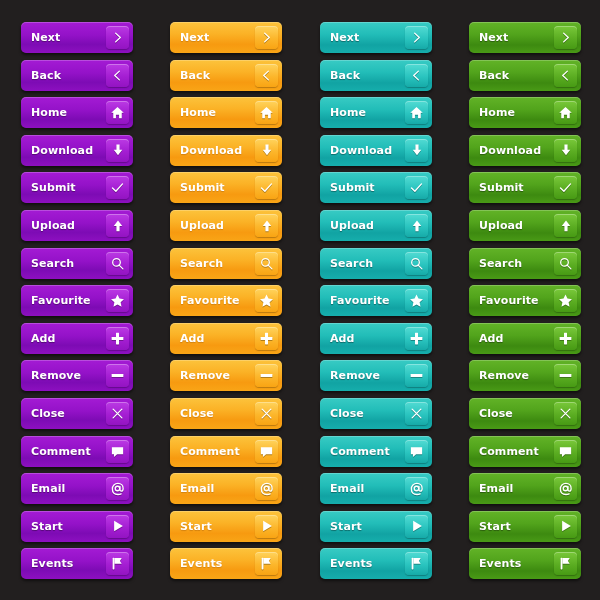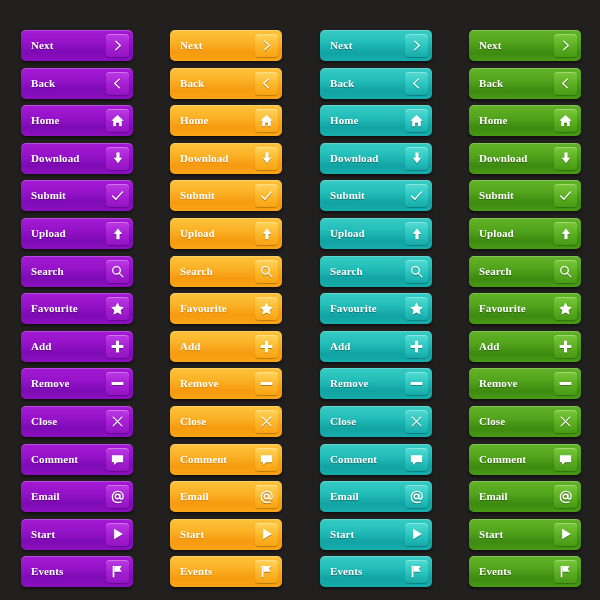--- a/index.html
+++ b/index.html
@@ -15,24 +15,23 @@
   }
 
   #button-grid {
     position: relative;
     width: 600px;
     height: 600px;
   }
 
   .btn-column {
     position: absolute;
-    top: 8px;
+    top: 0;
     width: 122px;
     height: 572px;
-    font-family: Liberation Serif, serif;
   }
   .btn-column[data-col="0"] { left: 21px; }
   .btn-column[data-col="1"] { left: 170px; }
   .btn-column[data-col="2"] { left: 320px; }
   .btn-column[data-col="3"] { left: 469px; }
 
   .btn {
     position: absolute;
     left: 0;
     width: 112px;

